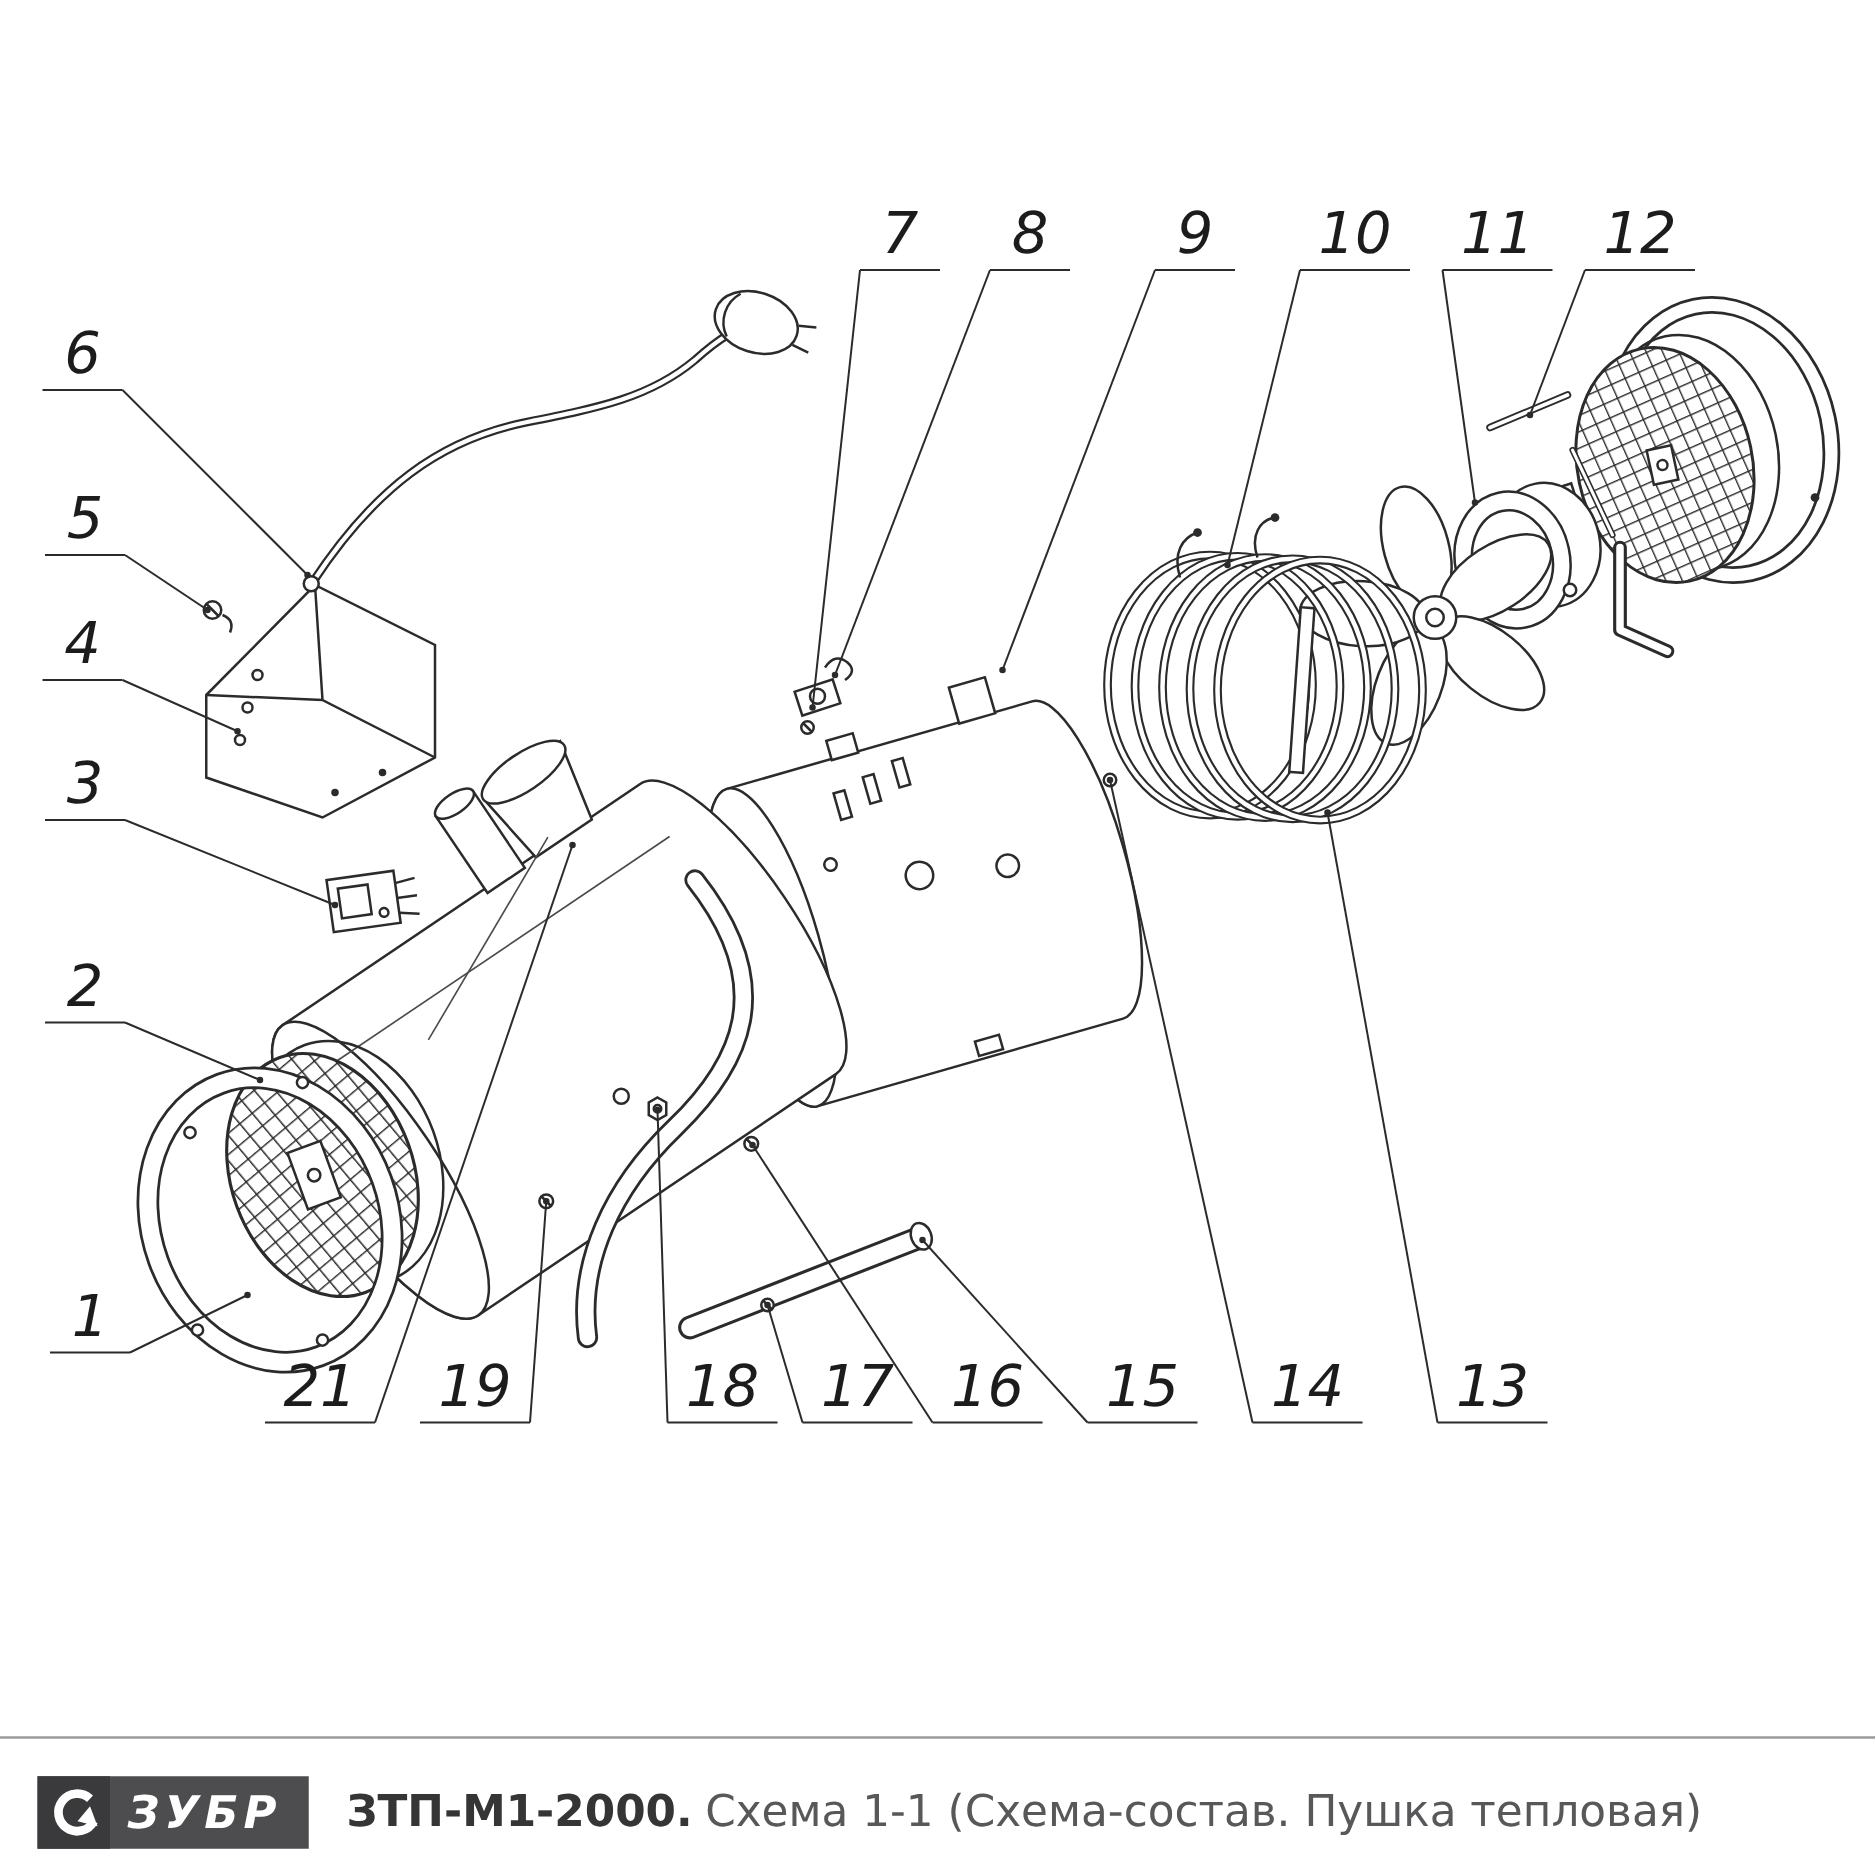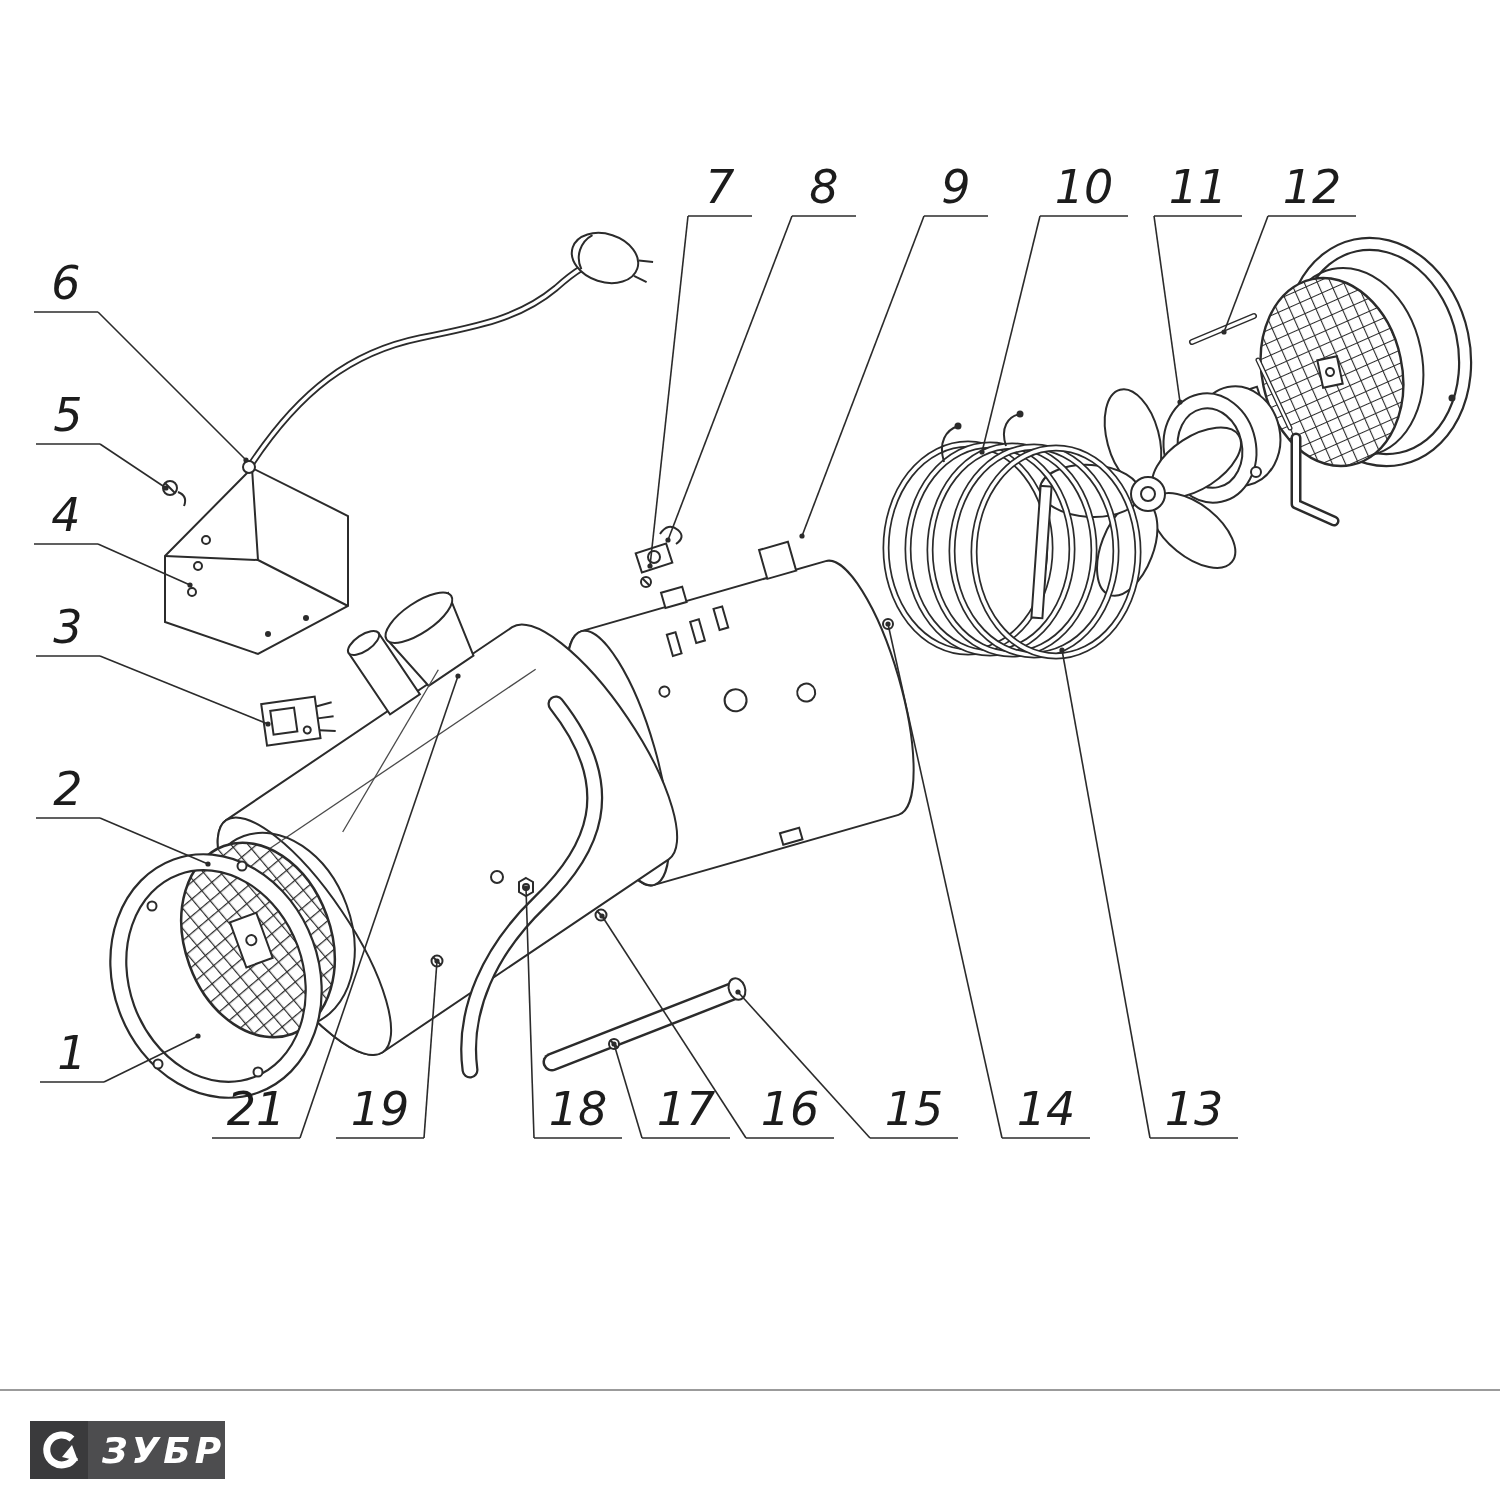--- a/index.html
+++ b/index.html
@@ -15,21 +15,21 @@
   .tube-i { stroke:#ffffff; fill:none; stroke-linecap:round; }
   .dot  { fill:#2b2b2b; stroke:none; }
   .callout-num { font-family:"DejaVu Sans", sans-serif; font-style:italic; font-size:46px;
                  fill:#1c1c1c; text-anchor:middle; dominant-baseline:middle; }
   .callout-line { stroke:#2b2b2b; stroke-width:1.6; fill:none; }
   .callout-dot { fill:#2b2b2b; }
 
   .footer-rule { position:absolute; left:0; top:1389px; width:1500px; border-top:2px solid #9b9b9b; }
   .footer { position:absolute; left:30px; top:1420px; right:20px; height:60px;
             display:flex; align-items:center; gap:30px; }
-  .logo { display:flex; align-items:center; height:58px; background:#4d4d4f; }
+  .logo { display:flex; align-items:center; height:58px; background:#4d4d4f; padding-right:22px; }
   .logo-emblem { width:58px; height:58px; background:#3a3a3c; display:flex;
                  align-items:center; justify-content:center; margin-right:14px; }
   .logo-text { color:#ffffff; font-size:36px; font-weight:bold; font-style:italic; letter-spacing:4px; }
   .caption { font-size:35px; color:#58585a; white-space:nowrap; }
   .caption .model { color:#353535; font-weight:bold; margin-right:10px; }
 </style>
 </head>
 <body>
 
 <div class="page">
@@ -362,15 +362,18 @@
   <div class="footer">
     <div class="logo">
       <div class="logo-emblem">
         <svg width="40" height="40" viewBox="0 0 40 40">
           <path d="M33 9 A15 15 0 1 0 36 27" fill="none" stroke="#ffffff" stroke-width="7"></path>
           <polygon points="39,31 23,27 33,15" fill="#ffffff"></polygon>
         </svg>
       </div>
       <span class="logo-text">ЗУБР</span>
     </div>
+    <div class="caption">
+      <span class="model">ЗТП-М1-2000.</span><span>Схема 1-1 (Схема-состав. Пушка тепловая)</span>
+    </div>
   </div>
 
 </div>
 
 </body></html>

